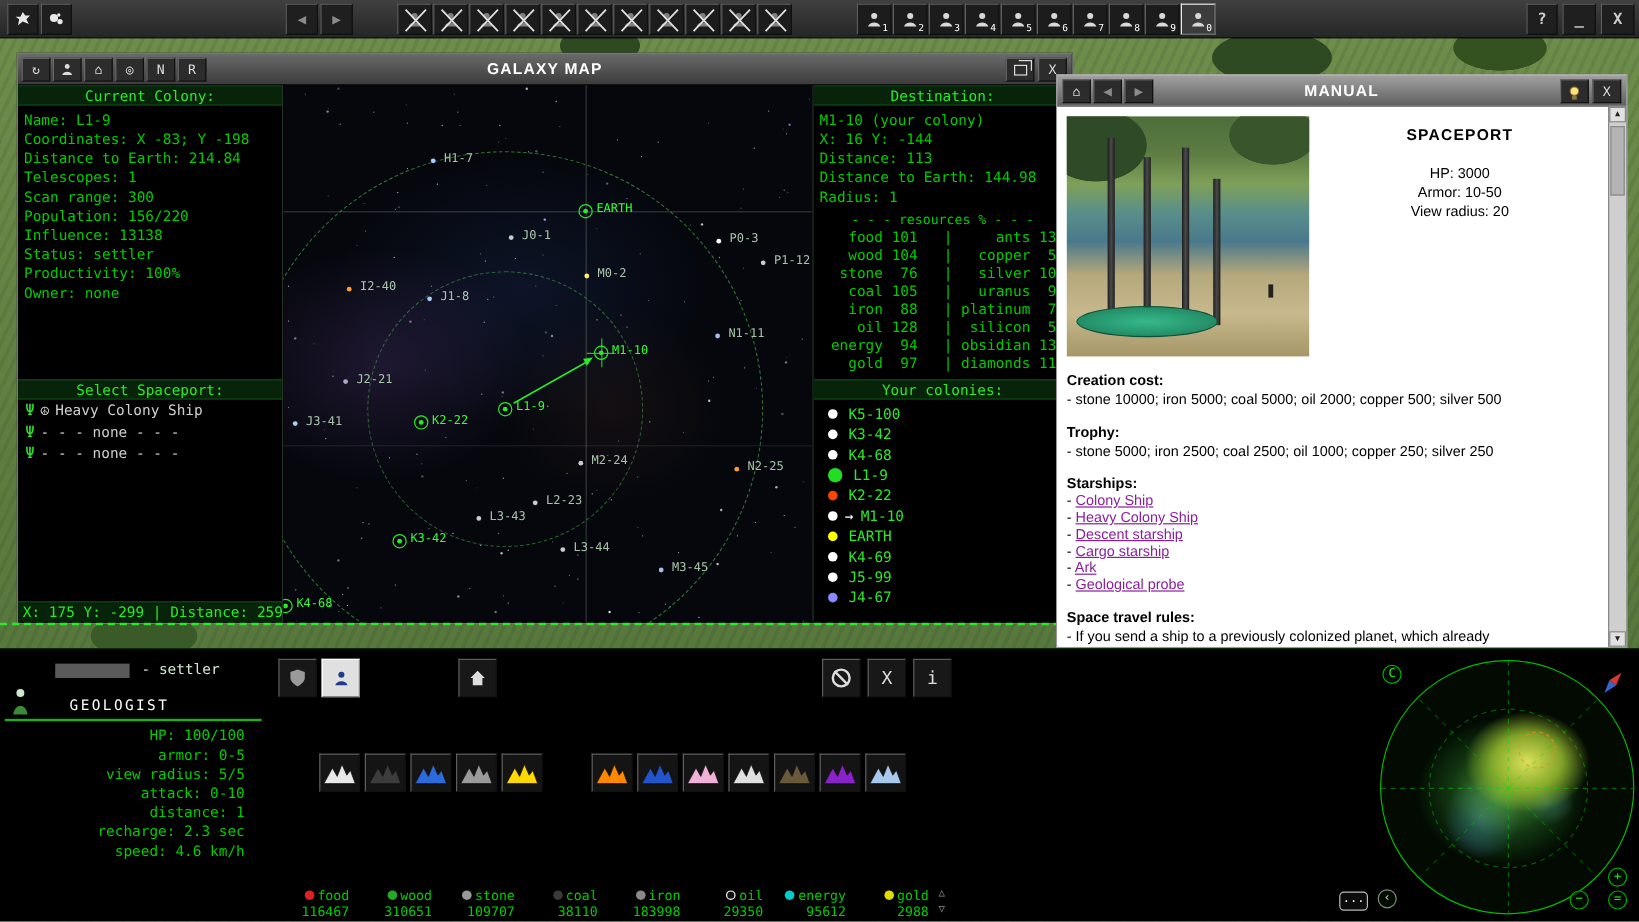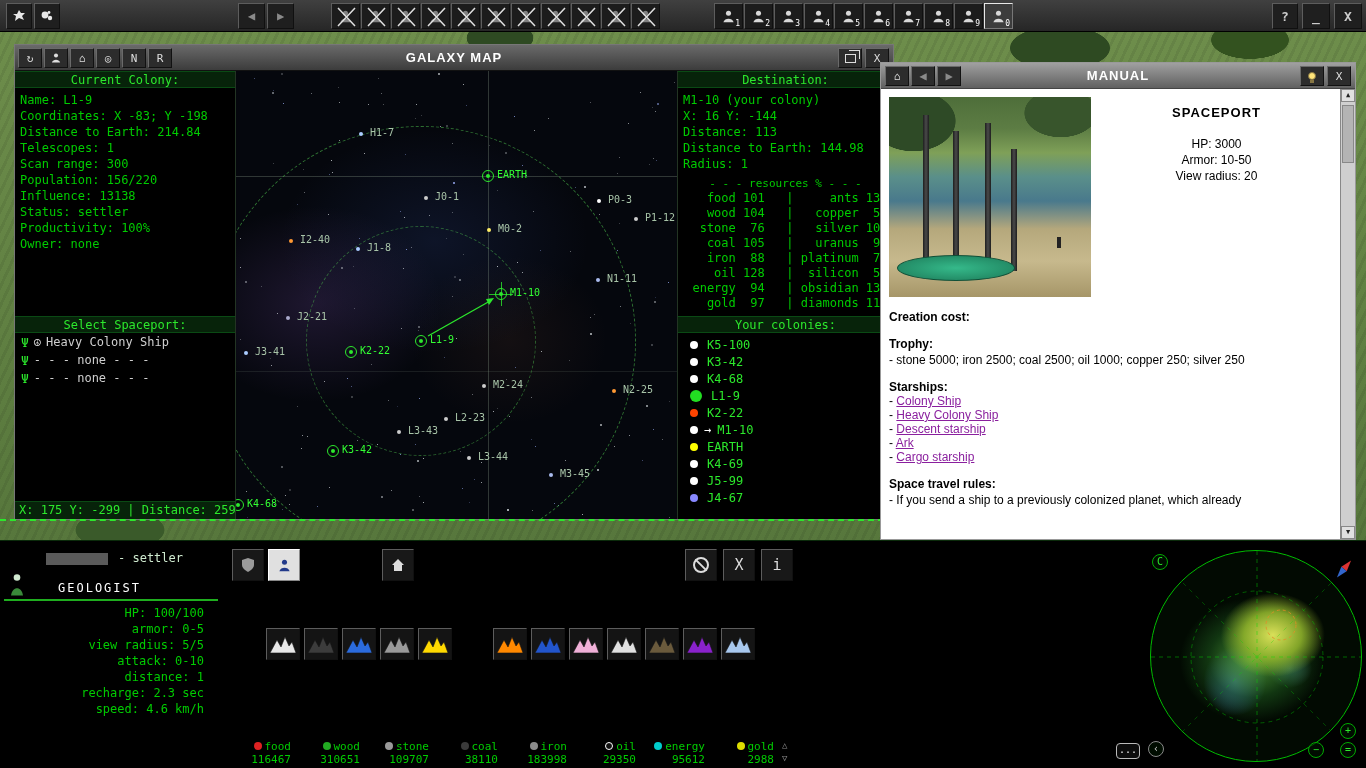--- a/index.html
+++ b/index.html
@@ -793,29 +793,31 @@
       <div class="sp-info">
         <div class="sp-heading">SPACEPORT</div>
         <div class="manual-stats">
             <div class="mstat">HP: 3000</div>
             <div class="mstat">Armor: 10-50</div>
             <div class="mstat">View radius: 20</div>
           </div>
       </div>
     </div>
     <div class="sec-h">Creation cost:</div>
+    <div class="sec-t">- stone 10000; iron 5000; coal 5000; oil 2000; copper 500; silver 500</div>
     <div class="sec-h">Trophy:</div>
     <div class="sec-t">- stone 5000; iron 2500; coal 2500; oil 1000; copper 250; silver 250</div>
     <div class="sec-h">Starships:</div>
     <div>
         <div class="ml-row">- <a class="mlink" href="#">Colony Ship</a></div>
         <div class="ml-row">- <a class="mlink" href="#">Heavy Colony Ship</a></div>
         <div class="ml-row">- <a class="mlink" href="#">Descent starship</a></div>
+        <div class="ml-row">- <a class="mlink" href="#">Cargo starship</a></div>
         <div class="ml-row">- <a class="mlink" href="#">Ark</a></div>
-        <div class="ml-row">- <a class="mlink" href="#">Cargo starship</a></div>
+        <div class="ml-row">- <a class="mlink" href="#">Geological probe</a></div>
       </div>
     <div class="sec-h">Space travel rules:</div>
     <div class="sec-t">- If you send a ship to a previously colonized planet, which already</div>
   </div>
   <div class="mw-scroll">
     <div class="sc-btn" style="top:0">▲</div>
     <div class="sc-thumb"></div>
     <div class="sc-btn" style="bottom:0">▼</div>
   </div>
 </div>

